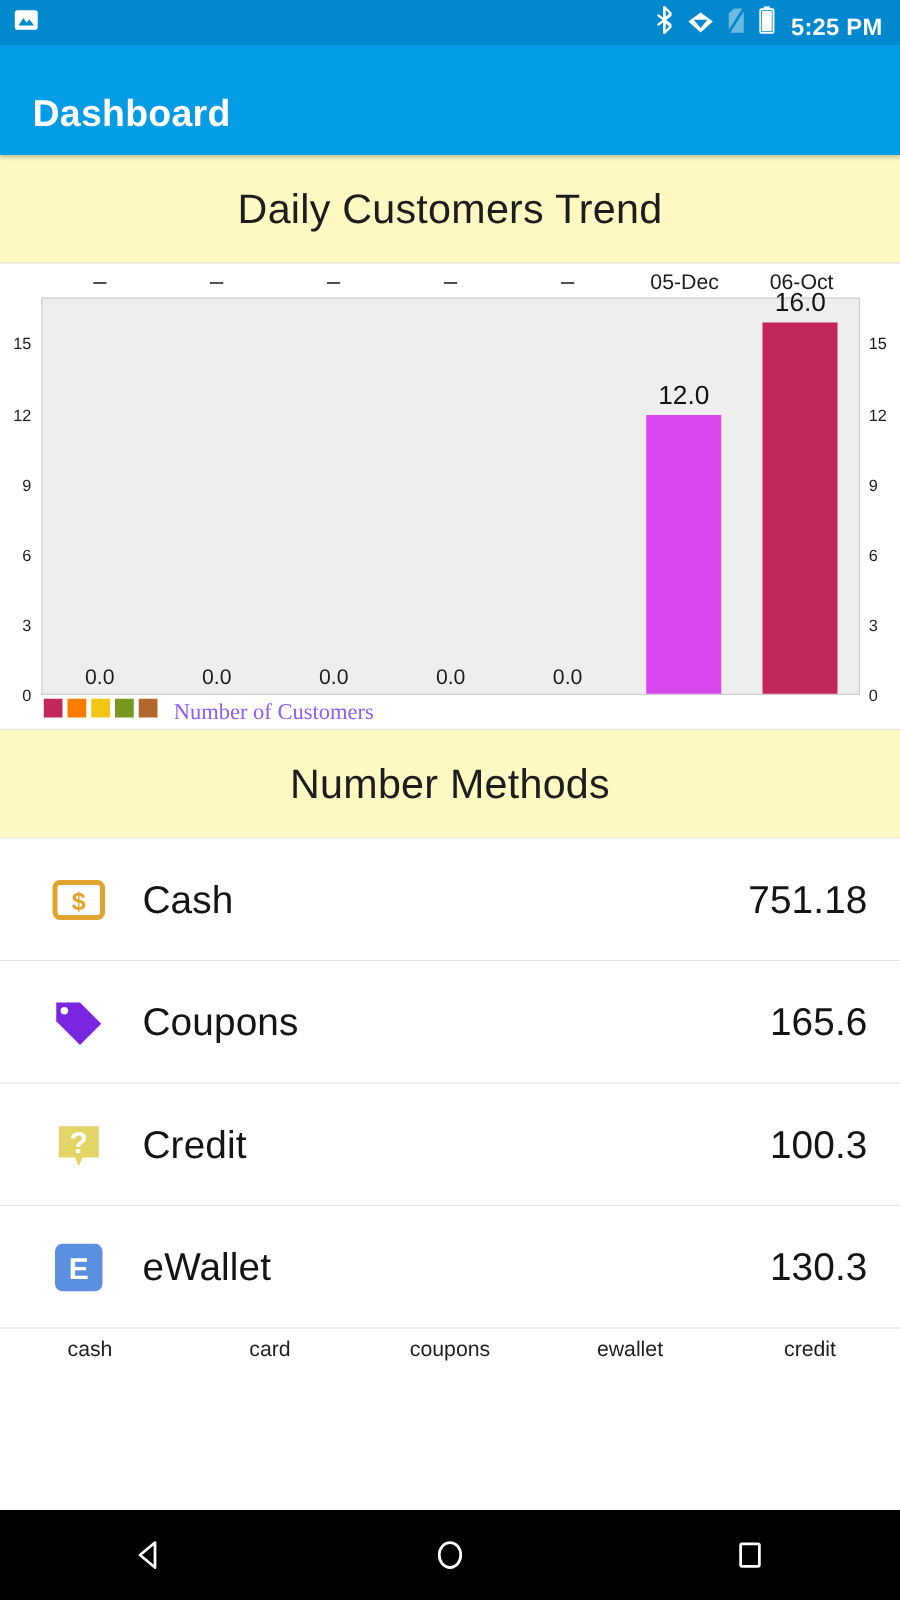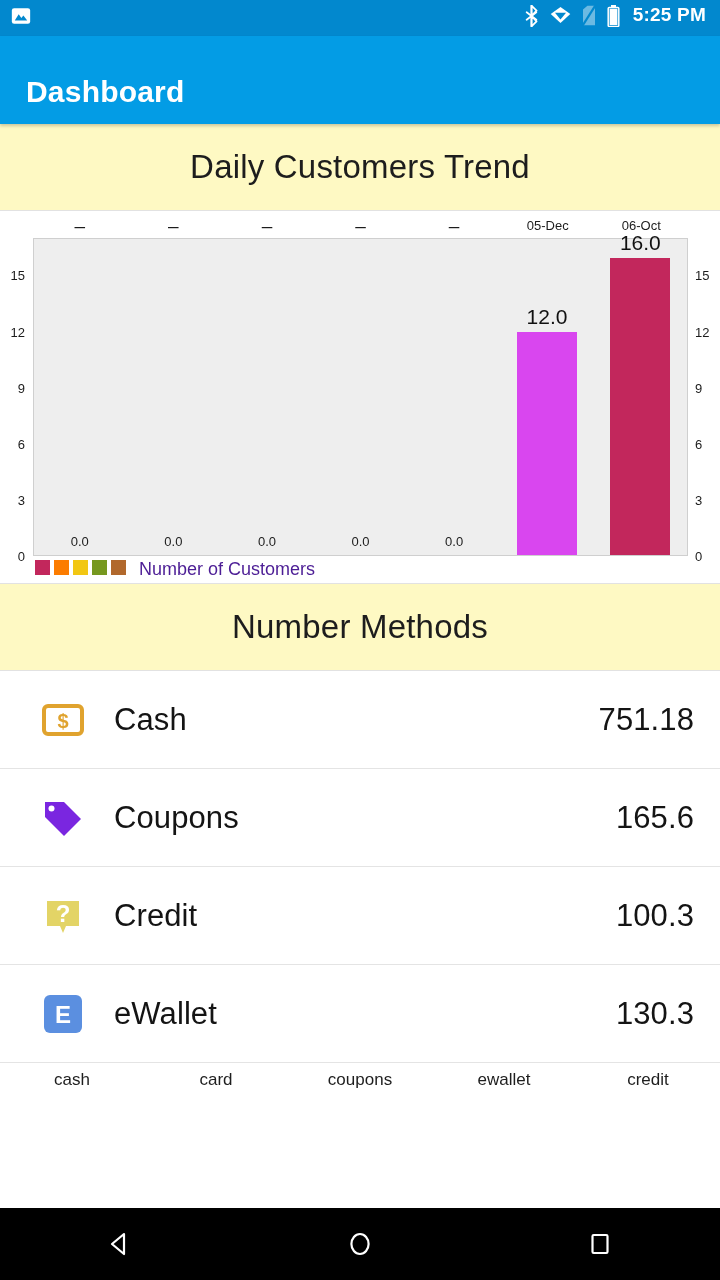--- a/index.html
+++ b/index.html
@@ -29,21 +29,21 @@
     background: #0288ce;
     display: flex;
     align-items: center;
     padding: 0 14px 0 10px;
     flex: 0 0 36px;
   }
   .status-left { display: flex; align-items: center; gap: 8px; }
   .status-right {
     margin-left: auto;
     display: flex;
-    align-items: flex-start;
+    align-items: flex-end;
     gap: 11px;
   }
   .sb-icon { display: block; }
   .status-time {
     color: #ffffff;
     font-size: 19px;
     font-weight: bold;
     letter-spacing: 0.2px;
     line-height: 1;
     padding-left: 2px;
@@ -103,21 +103,21 @@
     left: 33px;
     right: 32px;
     display: flex;
     height: 22px;
   }
   .cat-labels { top: 4px; }
   .zero-labels { top: 320px; }
   .cat-labels > div, .zero-labels > div {
     flex: 1 1 0;
     text-align: center;
-    font-size: 13px;
+    font-size: 17px;
     color: #1c1c1c;
     line-height: 22px;
     white-space: nowrap;
   }
   .cat-labels > div.dash { font-size: 19px; }
 
   .plot {
     position: absolute;
     left: 33px;
     top: 27px;
@@ -182,23 +182,24 @@
     height: 24px;
   }
   .legend-swatch {
     width: 15px;
     height: 15px;
     margin-right: 4px;
     display: inline-block;
   }
   .legend-label {
     font-size: 18px;
-    color: #4c1d95;
+    color: #8b5cf6;
     margin-left: 9px;
     white-space: nowrap;
+    font-family: Liberation Serif, serif;
   }
 
   
   .pay-list { background: #ffffff; }
   .pay-row {
     display: flex;
     align-items: center;
     height: 98px;
     padding: 0 26px 0 40px;
     border-bottom: 1px solid #e4e4e4;

